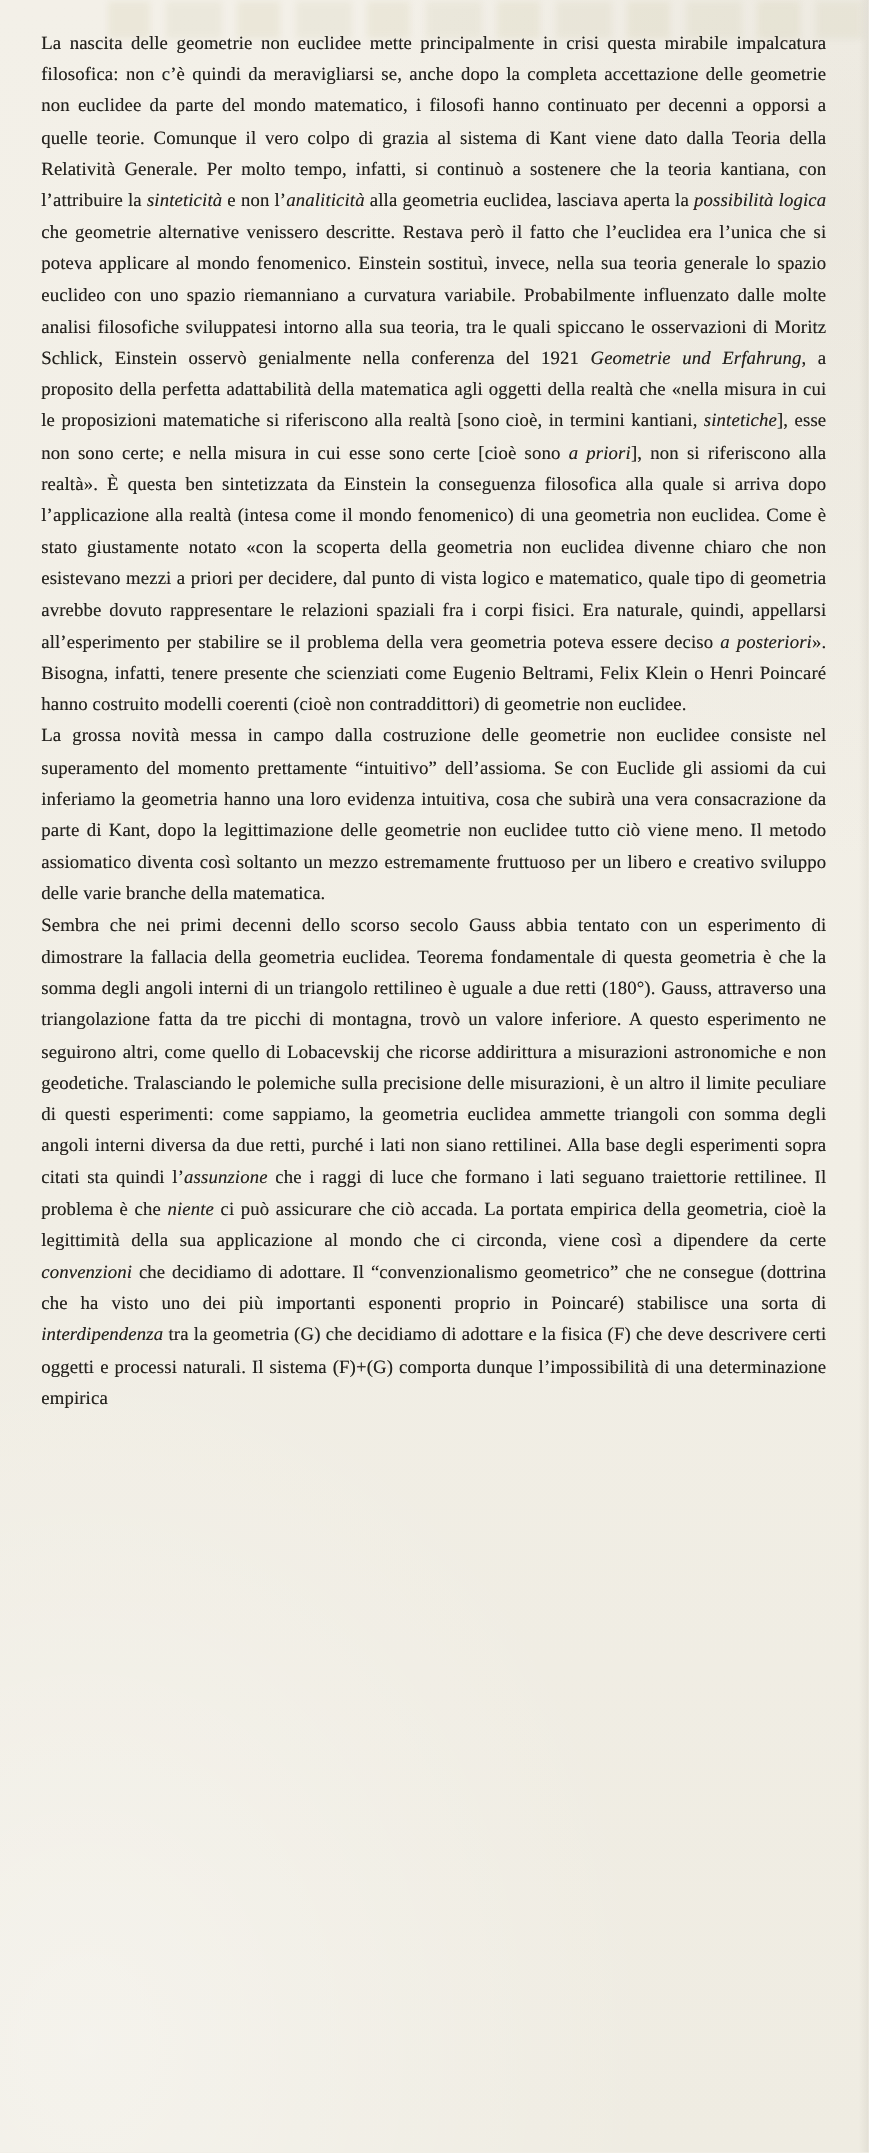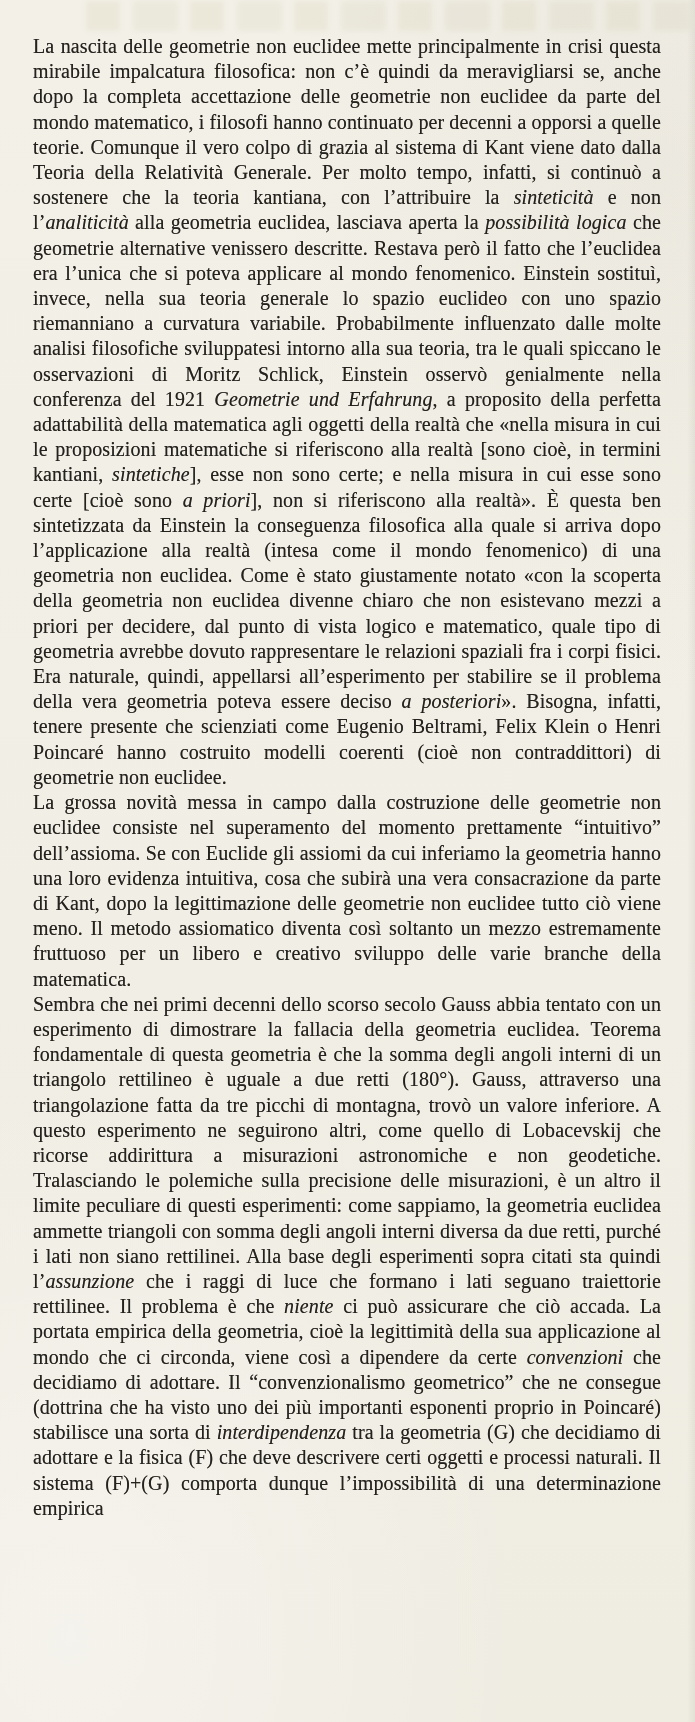--- a/index.html
+++ b/index.html
@@ -40,24 +40,24 @@
       90deg,
       rgba(199,193,150,0.38) 0px, rgba(199,193,150,0.38) 34px,
       rgba(199,193,150,0.0) 34px, rgba(199,193,150,0.0) 47px,
       rgba(190,186,148,0.30) 47px, rgba(190,186,148,0.30) 92px,
       rgba(190,186,148,0.0) 92px, rgba(190,186,148,0.0) 104px
     );
   }
   .text-block {
     position: absolute;
     left: 33px;
-    top: 34px;
+    top: 23px;
     width: 628px;
     font-family: "Liberation Serif", "DejaVu Serif", serif;
-    font-size: 20px;
+    font-size: 15px;
     line-height: 25.2px;
     color: #24221e;
     text-align: justify;
     text-shadow: 0 0 0.5px rgba(40, 37, 32, 0.55);
     letter-spacing: 0.1px;
   }
   .text-block p {
     margin: 0;
     padding: 0;
   }

